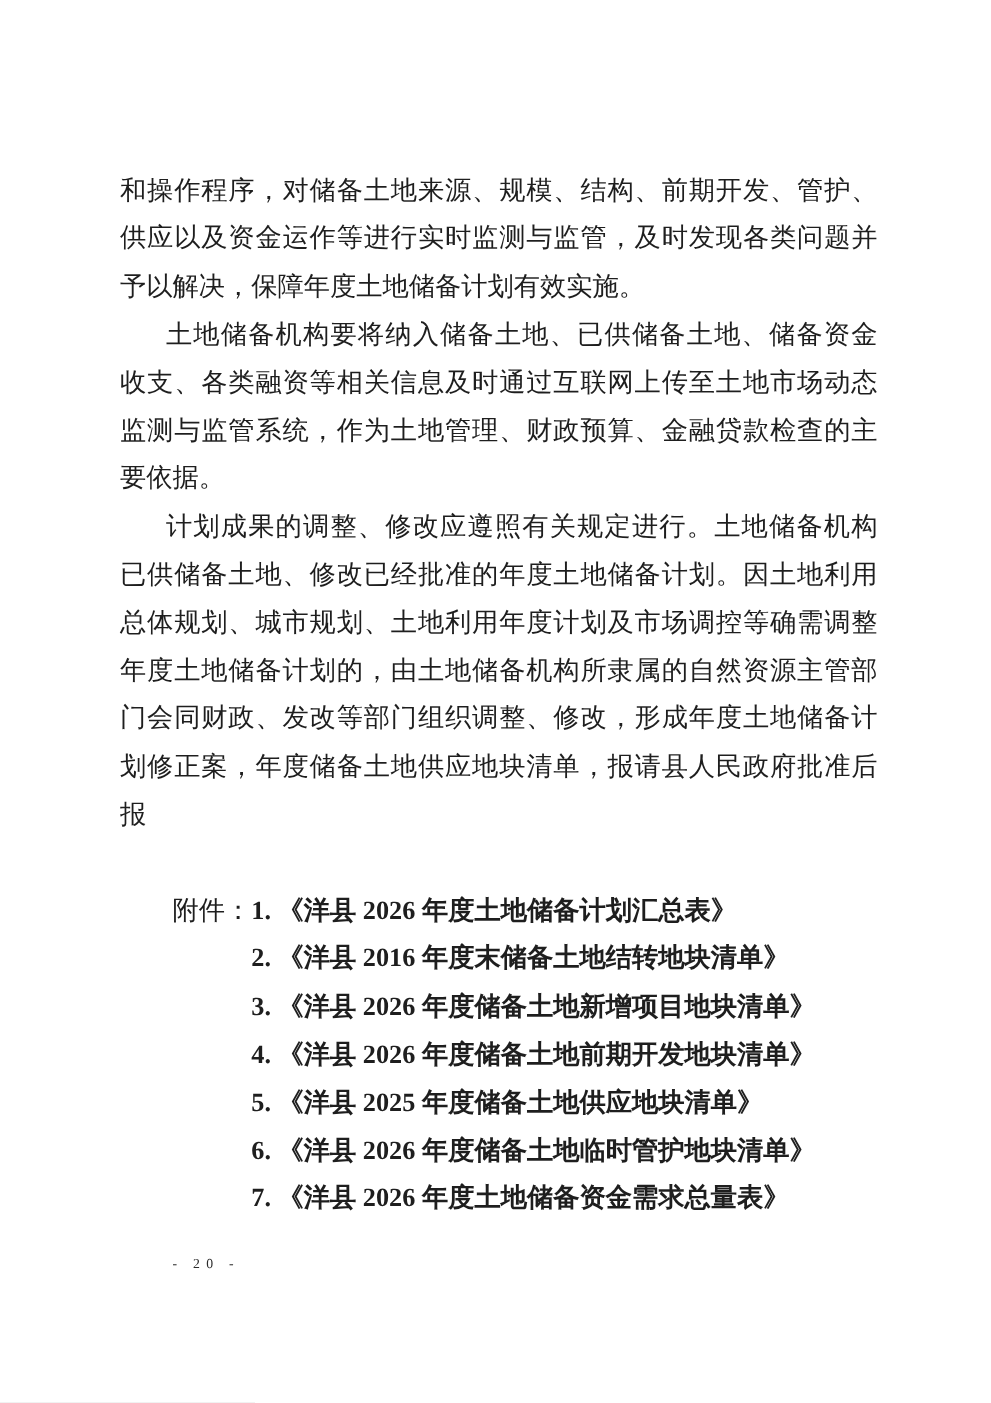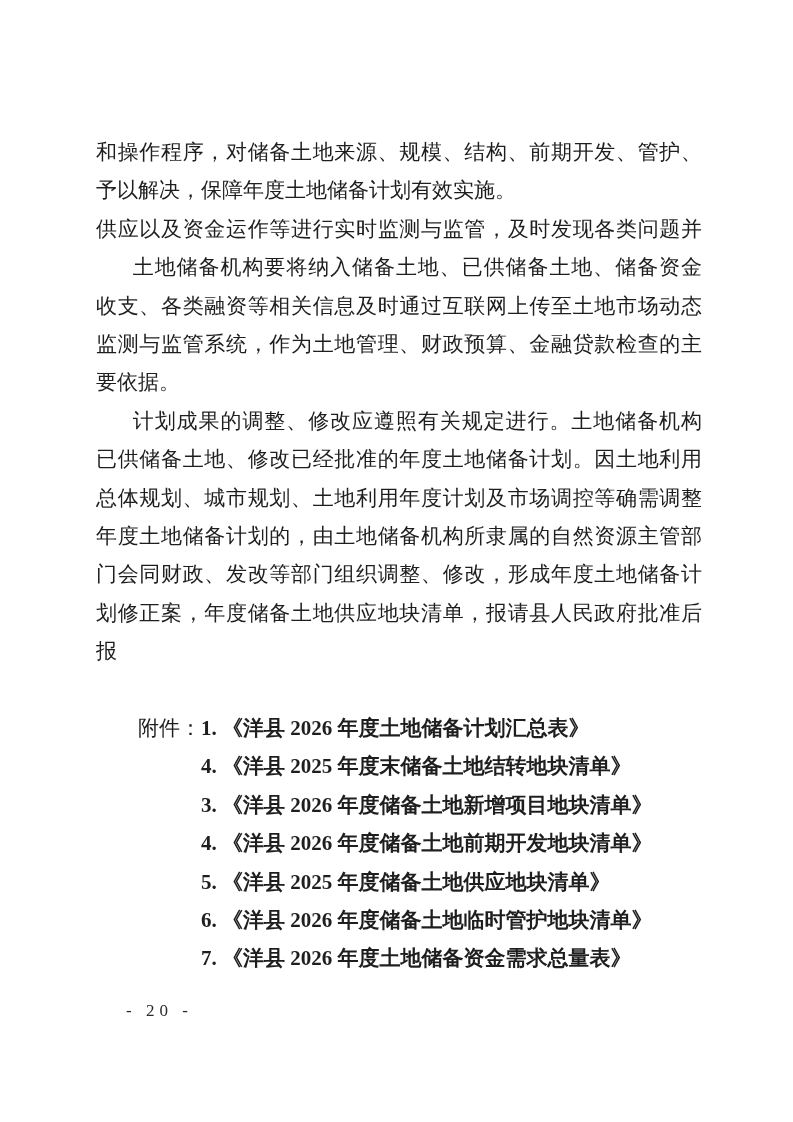--- a/index.html
+++ b/index.html
@@ -44,58 +44,58 @@
     line-height: 38.4px;
     white-space: pre;
   }
   .att-items .att-item {
     line-height: 38.4px;
     white-space: pre;
     font-weight: bold;
   }
   .footer {
     position: absolute;
-    left: 126px;
+    left: 138px;
     top: 998px;
-    font-size: 17px;
+    font-size: 11px;
     line-height: 26px;
     letter-spacing: 5px;
     white-space: pre;
     color: #2a2a2a;
   }
 </style>
 </head>
 <body>
 
 <div class="page">
 
   <div class="body-text">
 
     <div class="line j">和操作程序，对储备土地来源、规模、结构、前期开发、管护、</div>
+    <div class="line j">供应以及资金运作等进行实时监测与监管，及时发现各类问题并</div>
     <div class="line">予以解决，保障年度土地储备计划有效实施。</div>
-    <div class="line j">供应以及资金运作等进行实时监测与监管，及时发现各类问题并</div>
 
     <div class="line j indent">土地储备机构要将纳入储备土地、已供储备土地、储备资金</div>
     <div class="line j">收支、各类融资等相关信息及时通过互联网上传至土地市场动态</div>
     <div class="line j">监测与监管系统，作为土地管理、财政预算、金融贷款检查的主</div>
     <div class="line">要依据。</div>
 
     <div class="line j indent">计划成果的调整、修改应遵照有关规定进行。土地储备机构</div>
     <div class="line j">已供储备土地、修改已经批准的年度土地储备计划。因土地利用</div>
     <div class="line j">总体规划、城市规划、土地利用年度计划及市场调控等确需调整</div>
     <div class="line j">年度土地储备计划的，由土地储备机构所隶属的自然资源主管部</div>
     <div class="line j">门会同财政、发改等部门组织调整、修改，形成年度土地储备计</div>
     <div class="line j">划修正案，年度储备土地供应地块清单，报请县人民政府批准后报</div>
   </div>
 
   <div class="attachments">
     <span class="att-label">附件：</span>
     <div class="att-items">
       <div class="att-item">1. 《洋县 2026 年度土地储备计划汇总表》</div>
-      <div class="att-item">4. 《洋县 2025 年度末储备土地结转地块清单》</div>
+      <div class="att-item">2. 《洋县 2016 年度末储备土地结转地块清单》</div>
       <div class="att-item">3. 《洋县 2026 年度储备土地新增项目地块清单》</div>
       <div class="att-item">4. 《洋县 2026 年度储备土地前期开发地块清单》</div>
       <div class="att-item">5. 《洋县 2025 年度储备土地供应地块清单》</div>
       <div class="att-item">6. 《洋县 2026 年度储备土地临时管护地块清单》</div>
       <div class="att-item">7. 《洋县 2026 年度土地储备资金需求总量表》</div>
     </div>
   </div>
 
   <div class="footer">- 20 -</div>
 

